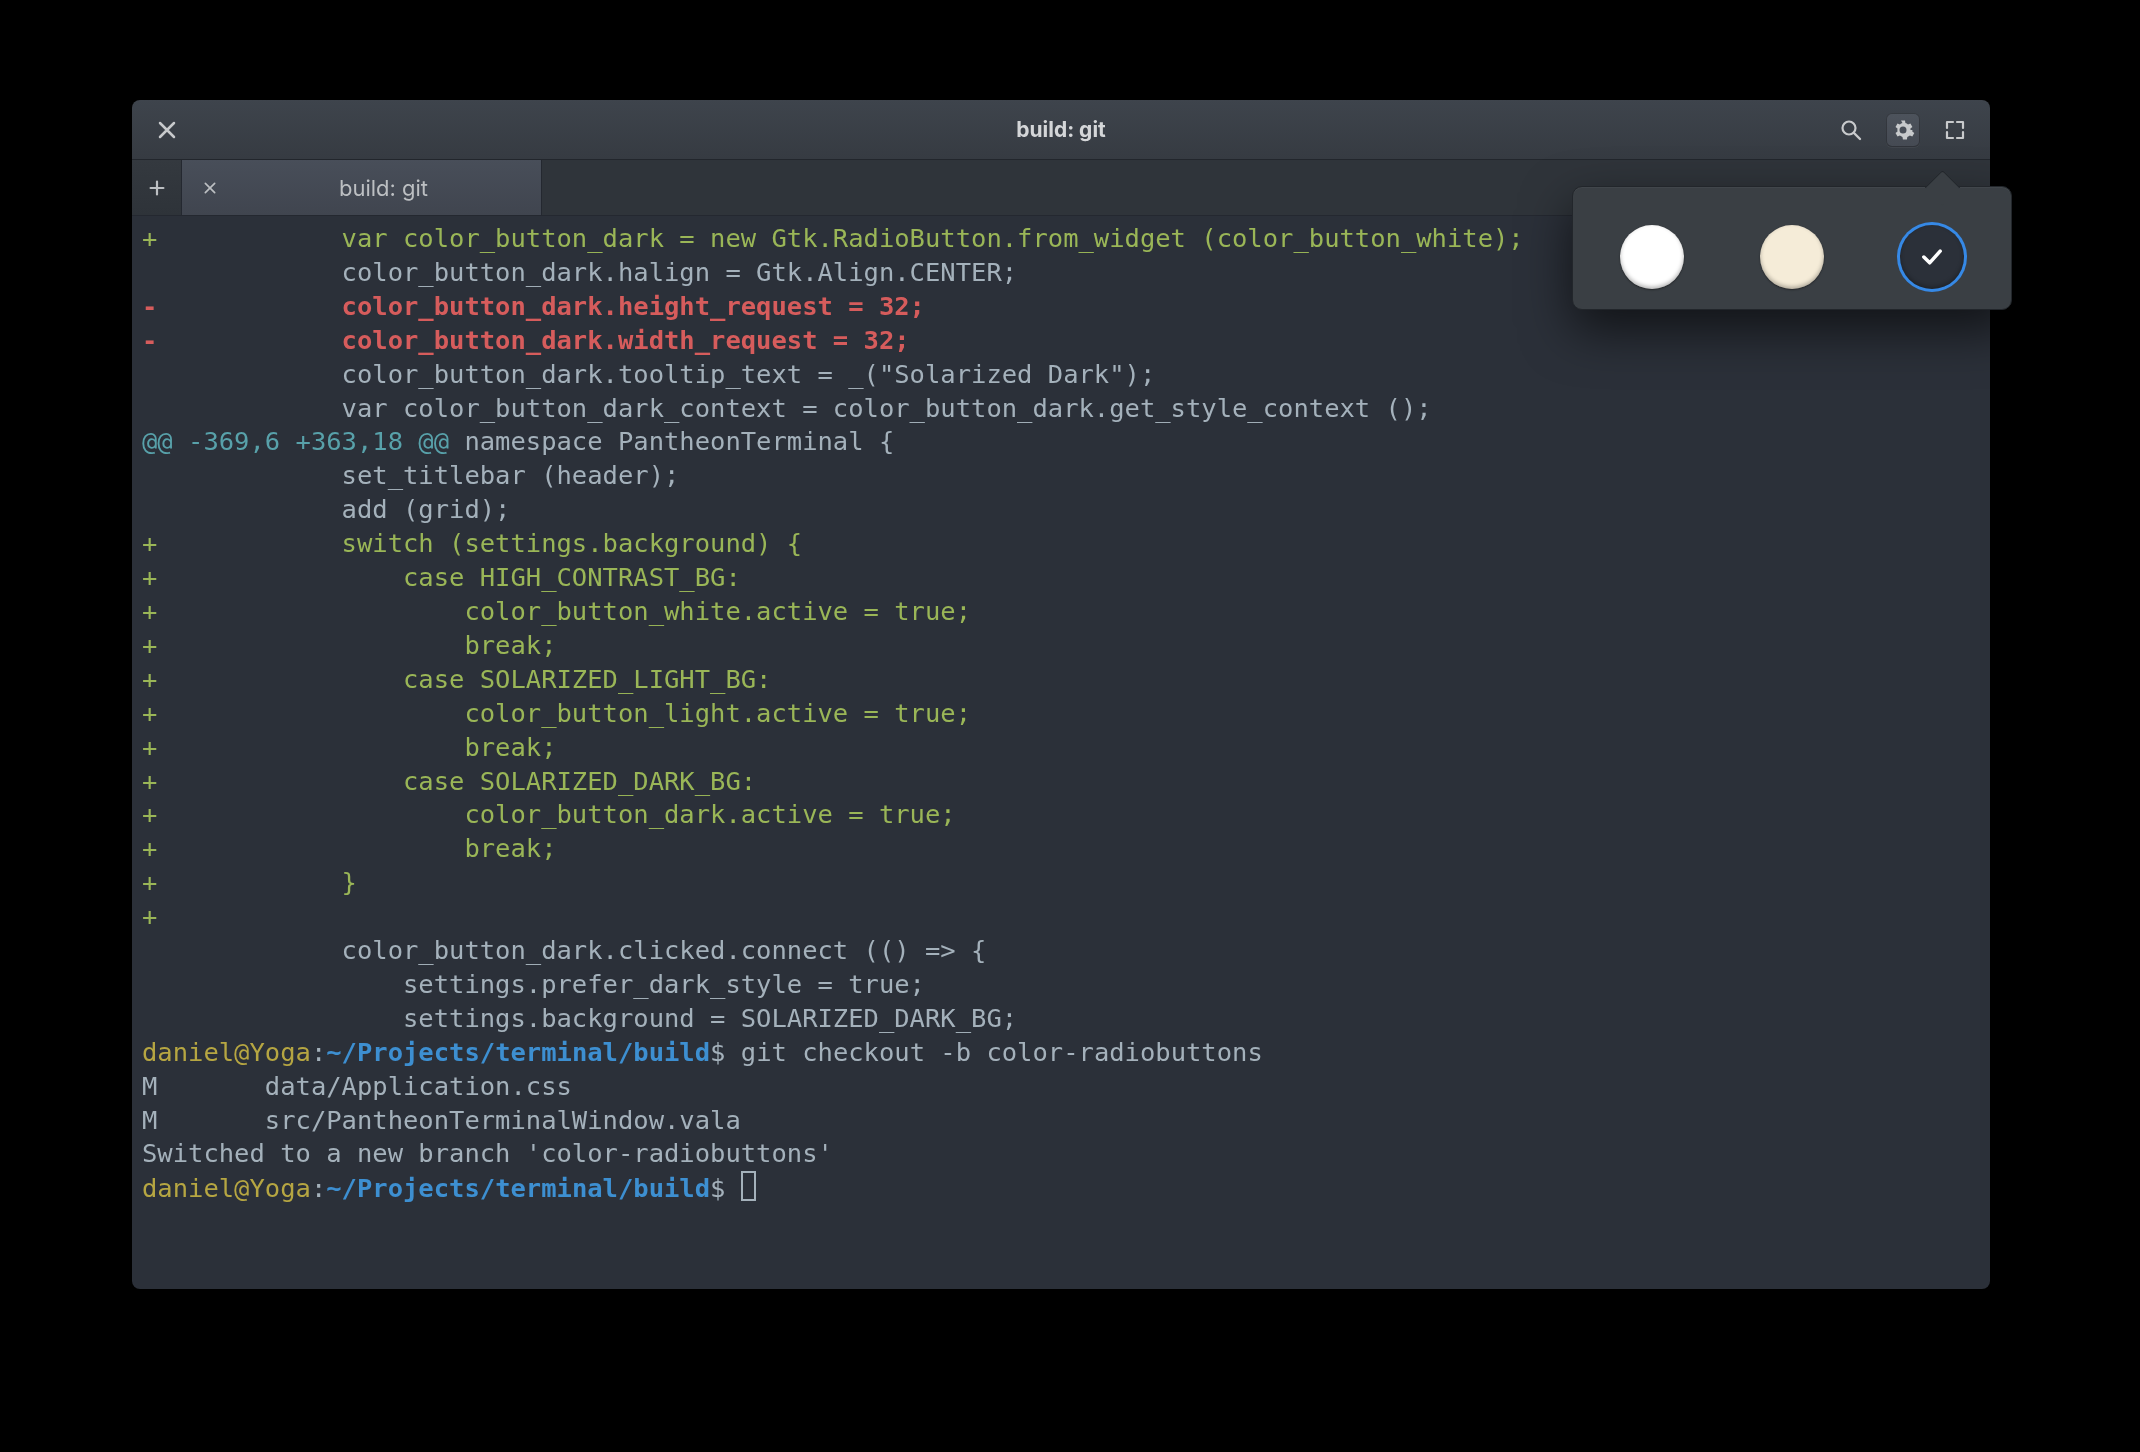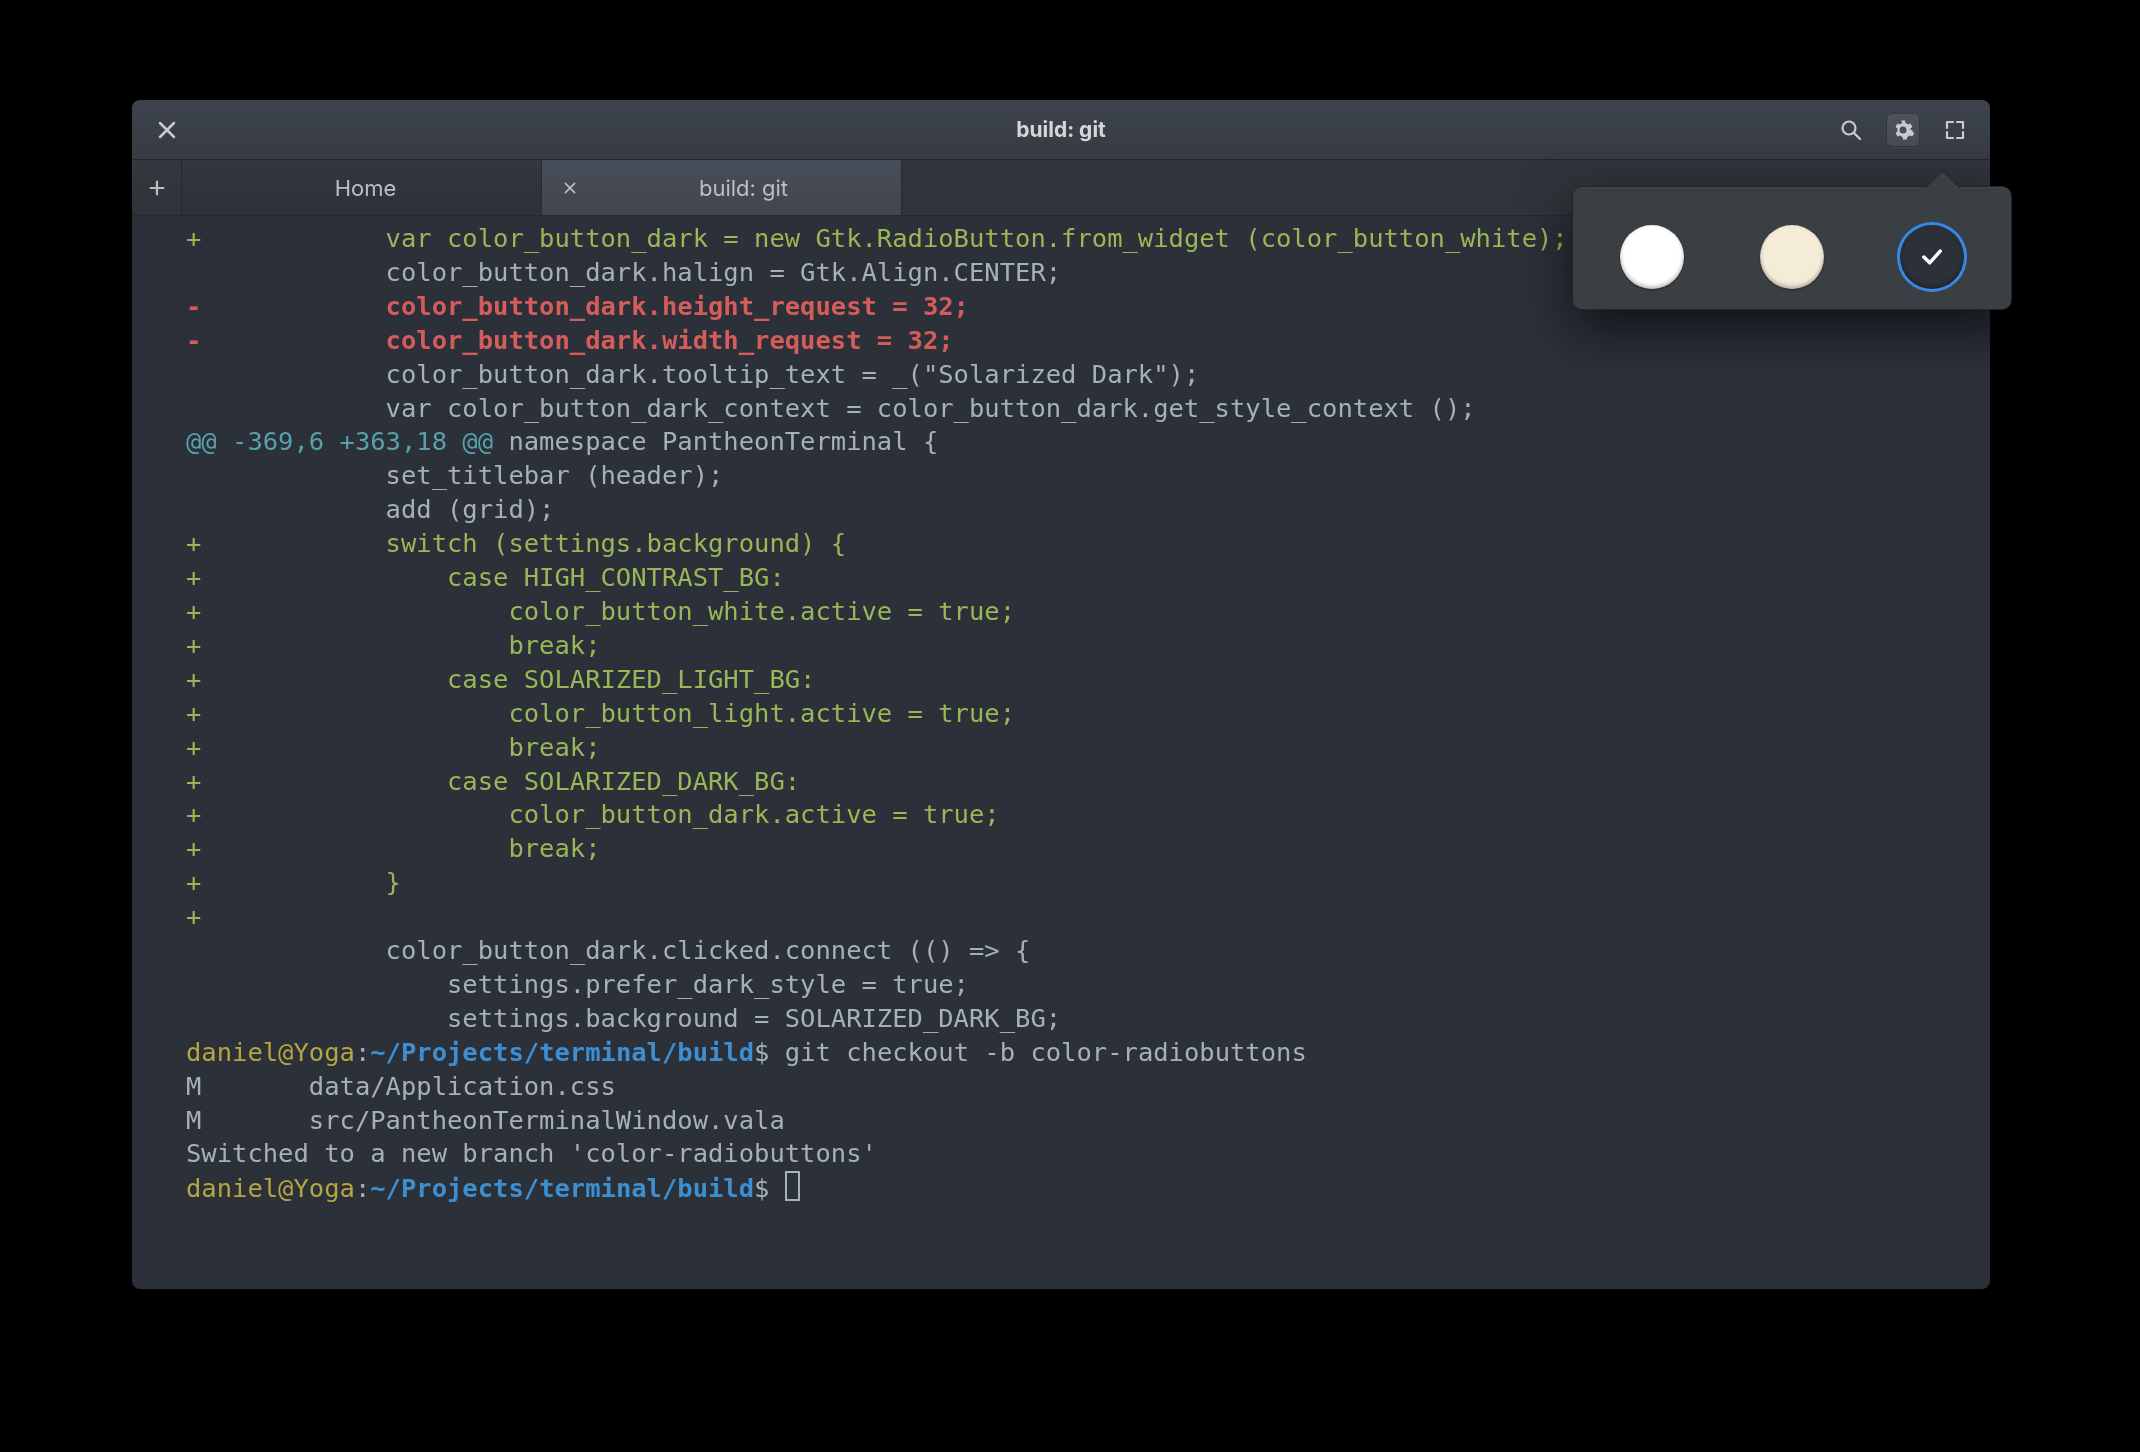--- a/index.html
+++ b/index.html
@@ -131,21 +131,21 @@
     background: var(--bg-terminal);
     padding: 6px 10px 10px 10px;
     font-family: "Menlo", "DejaVu Sans Mono", "Consolas", monospace;
     font-size: 25.5px;
     line-height: 1.33;
     color: var(--term-fg);
     white-space: pre;
     overflow: hidden;
     border-radius: 0 0 8px 8px;
   }
-  .ln { display: block; margin-left: 44px; }
+  .ln { display: block; }
   .g  { color: var(--term-green); }
   .r  { color: var(--term-red); font-weight: bold; }
   .c  { color: var(--term-cyan); }
   .y  { color: var(--term-yellow); font-weight: 400; }
   .bl { color: var(--term-blue); font-weight: 700; }
   .cursor {
     display: inline-block;
     width: 15px; height: 30px;
     border: 2px solid var(--term-fg);
     vertical-align: text-bottom;
@@ -247,28 +247,20 @@
       </div>
     </div>
   </div>
 
   <div class="tabbar">
     <div class="newtab-btn">
       <svg viewBox="0 0 24 24" width="22" height="22">
         <path d="M12 5 V19 M5 12 H19" stroke="currentColor" stroke-width="2.4" stroke-linecap="round"></path>
       </svg>
     </div>
-    <div class="tab">
-      <span class="tab-close">
-        <svg viewBox="0 0 24 24" width="16" height="16">
-          <path d="M5 5 L19 19 M19 5 L5 19" stroke="currentColor" stroke-width="2.5" stroke-linecap="round"></path>
-        </svg>
-      </span>
-      <span class="tab-label">Home</span>
-    </div>
     <div class="tab active">
       <span class="tab-close">
         <svg viewBox="0 0 24 24" width="16" height="16">
           <path d="M5 5 L19 19 M19 5 L5 19" stroke="currentColor" stroke-width="2.5" stroke-linecap="round"></path>
         </svg>
       </span>
       <span class="tab-label">build: git</span>
     </div>
   </div>
 

